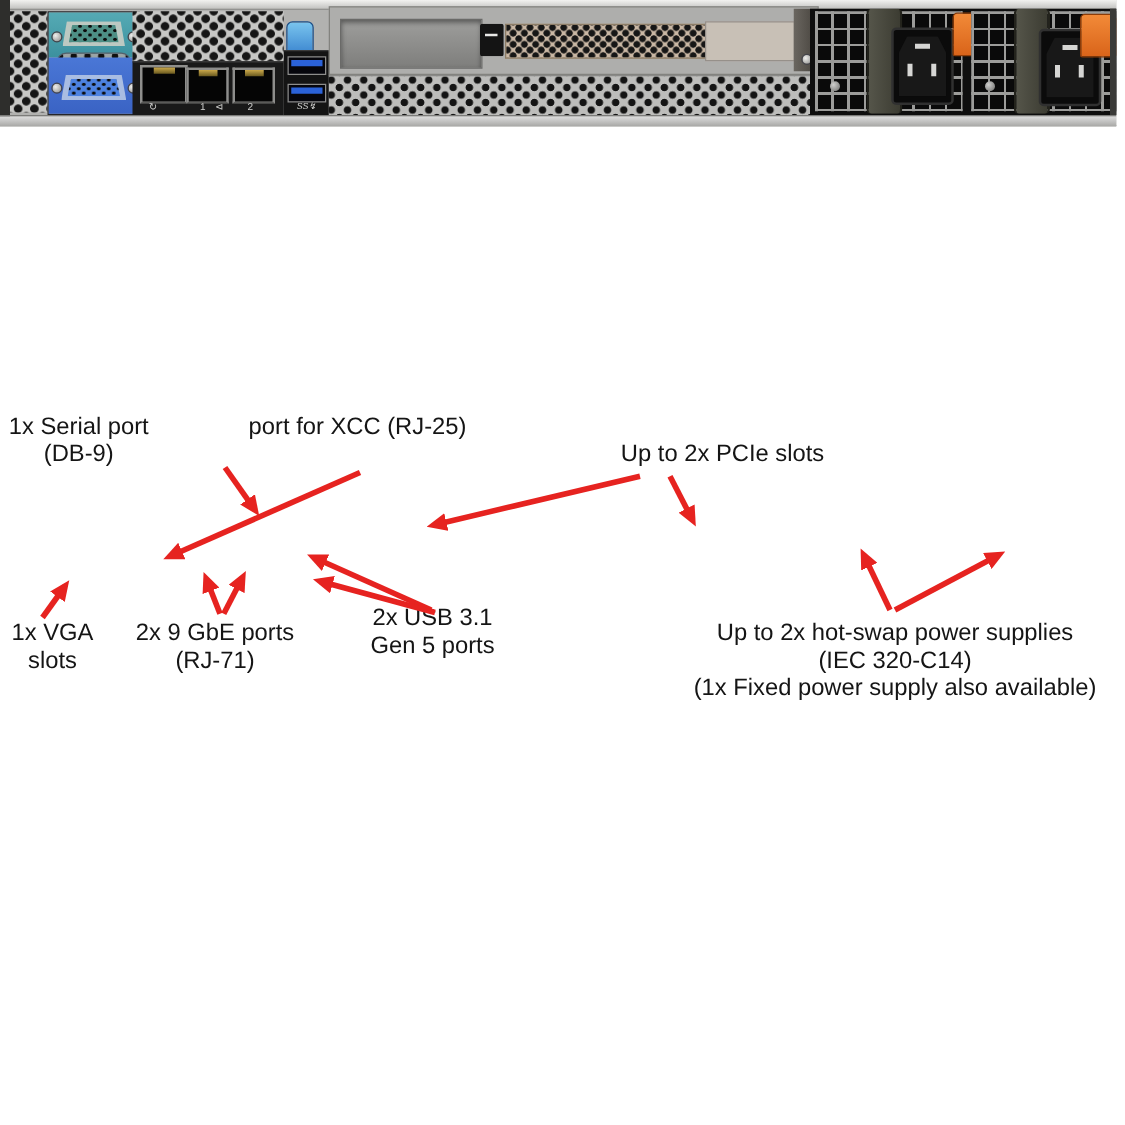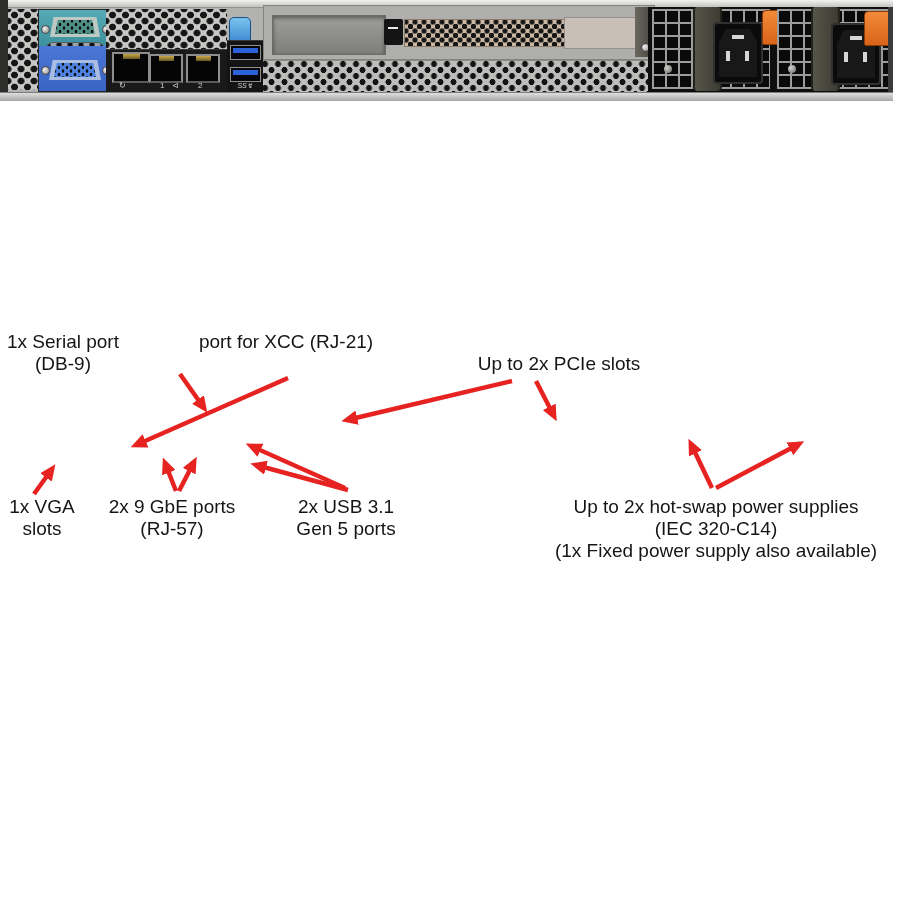--- a/index.html
+++ b/index.html
@@ -93,34 +93,34 @@
 </head>
 <body>
 
 <div id="canvas">
 
   <div class="callout" style="left:-2px;top:331px;width:130px;">
     <div>1x Serial port</div>
     <div>(DB-9)</div>
   </div>
   <div class="callout" style="left:150px;top:331px;width:272px;">
-    <div>port for XCC (RJ-21)</div>
-  </div>
-  <div class="callout" style="left:453px;top:353px;width:212px;">
+    <div>port for XCC (RJ-25)</div>
+  </div>
+  <div class="callout" style="left:472px;top:353px;width:212px;">
     <div>Up to 2x PCIe slots</div>
   </div>
   <div class="callout" style="left:0px;top:496px;width:84px;">
     <div>1x VGA</div>
     <div>slots</div>
   </div>
   <div class="callout" style="left:100px;top:496px;width:144px;">
     <div>2x 9 GbE ports</div>
-    <div>(RJ-57)</div>
-  </div>
-  <div class="callout" style="left:288px;top:496px;width:116px;">
+    <div>(RJ-71)</div>
+  </div>
+  <div class="callout" style="left:288px;top:484px;width:116px;">
     <div>2x USB 3.1</div>
     <div>Gen 5 ports</div>
   </div>
   <div class="callout" style="left:528px;top:496px;width:376px;">
     <div>Up to 2x hot-swap power supplies</div>
     <div>(IEC 320-C14)</div>
     <div>(1x Fixed power supply also available)</div>
   </div>
 
   <div id="chassis">

